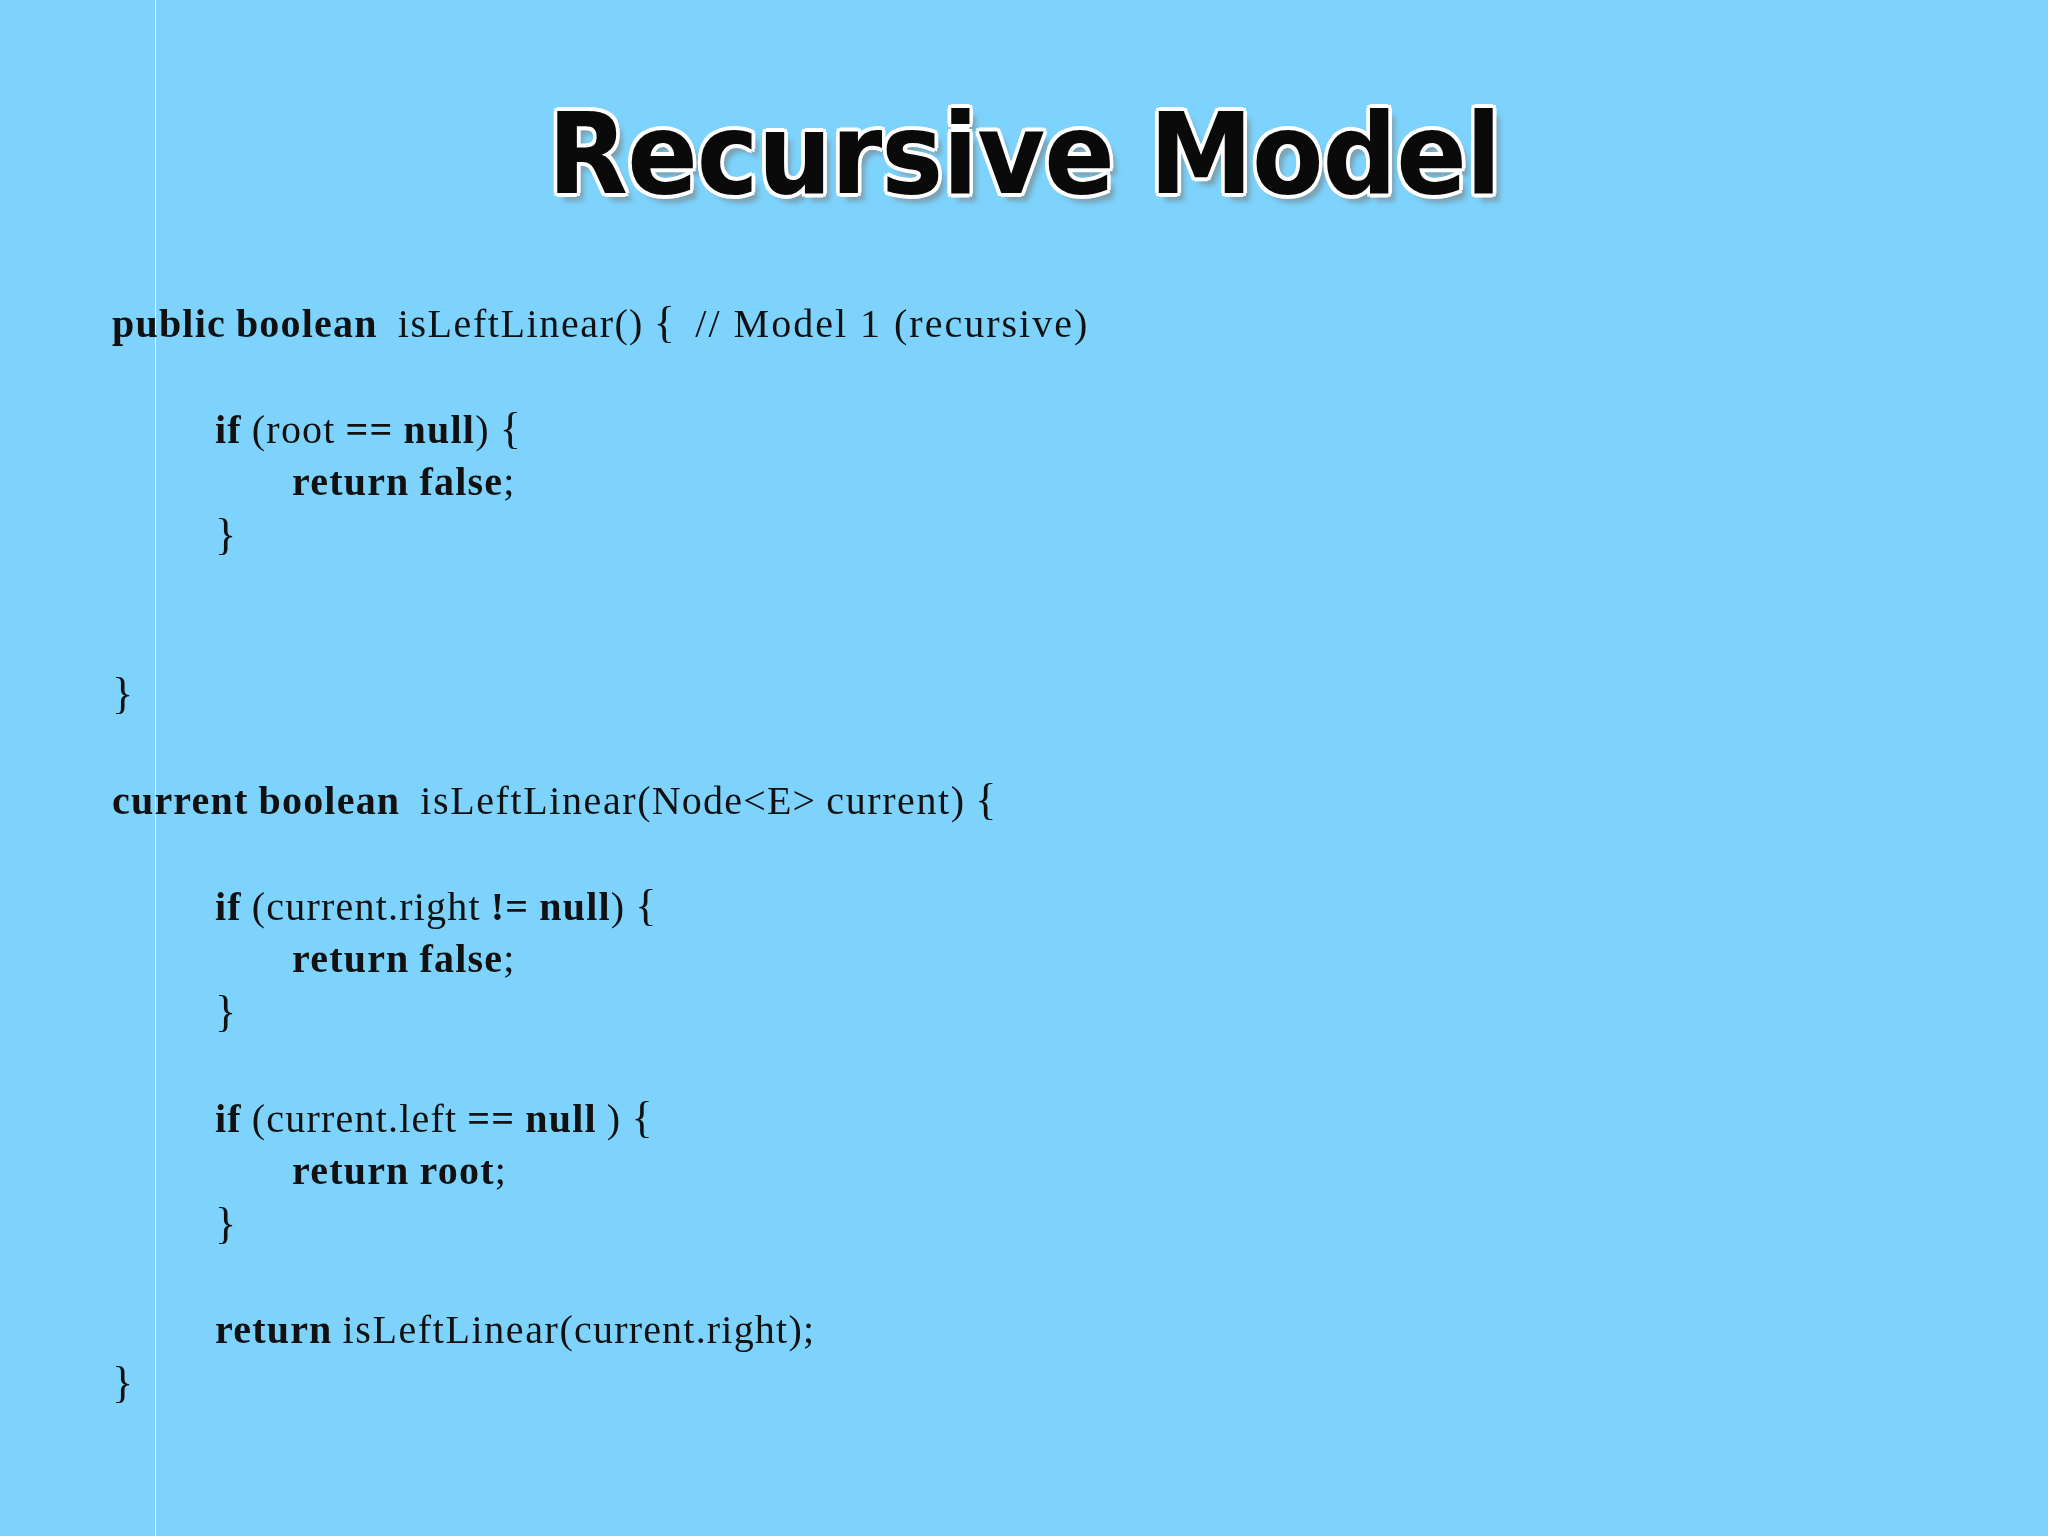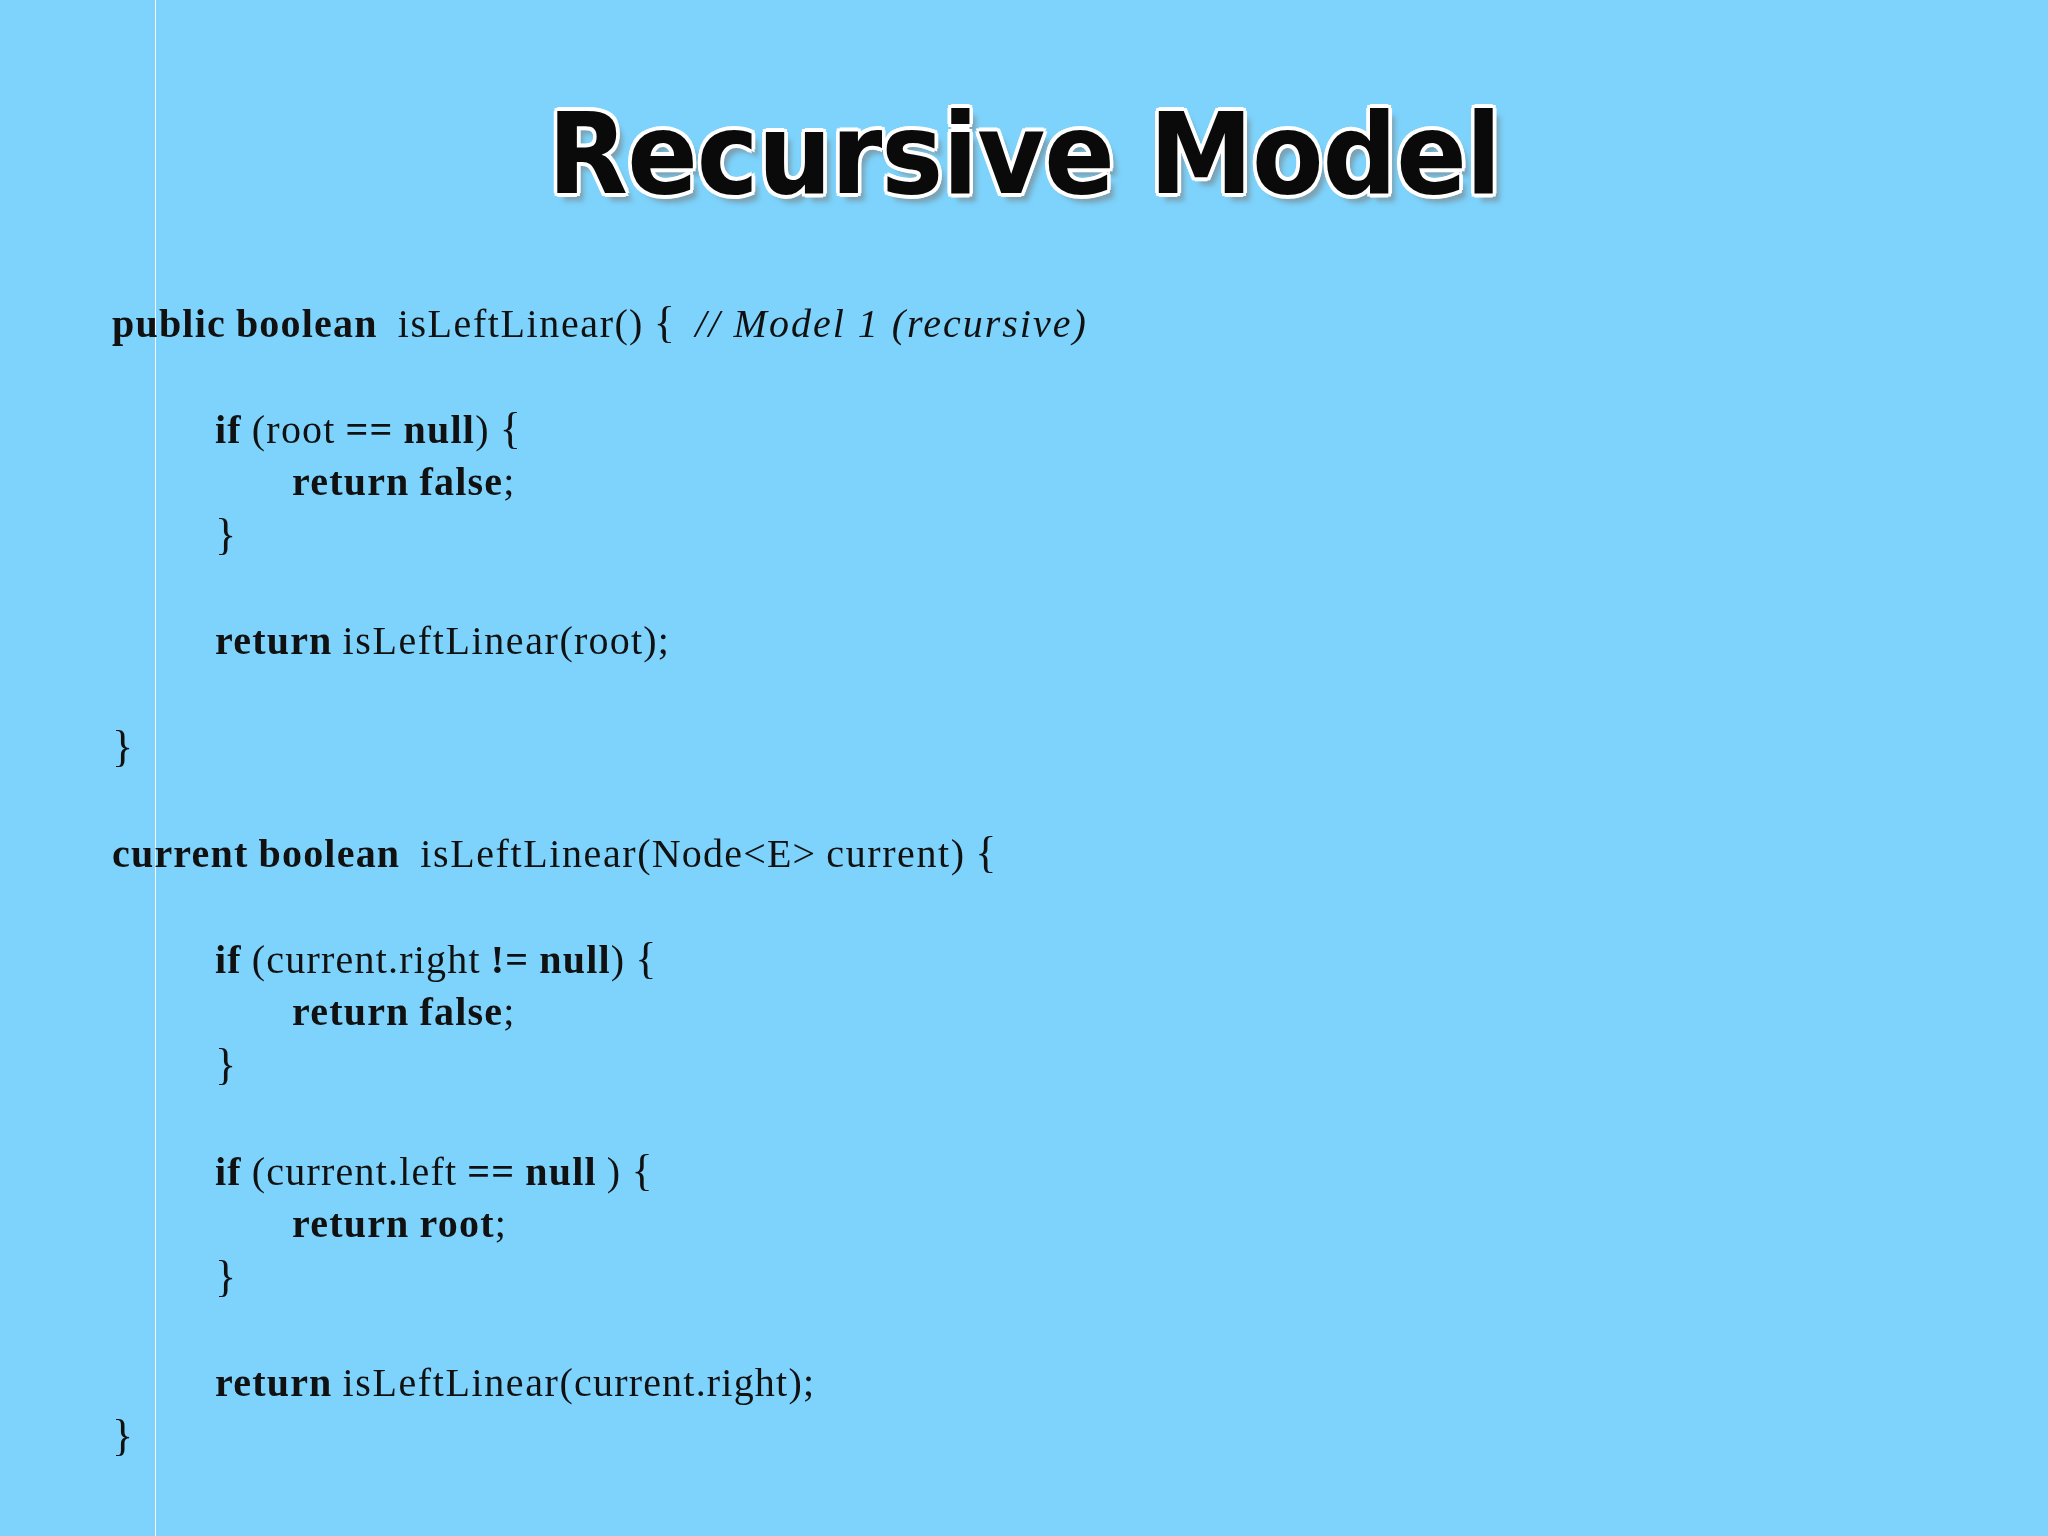--- a/index.html
+++ b/index.html
@@ -102,21 +102,20 @@
   }
   .op {
     font-weight: 700;
     letter-spacing: 1.2px;
   }
   .brace {
     font-weight: 400;
     font-size: 44px;
   }
   .cmt {
-    font-style: italic;
     font-weight: 400;
     letter-spacing: 2px;
   }
   .sp { letter-spacing: 0; }
 </style>
 </head>
 <body>
 
 <div class="slide">
 
@@ -126,21 +125,20 @@
     <div class="slide-title">Recursive Model</div>
   </div>
 
   <div class="code-block" id="code-block">
       <div class="code-line ind-0"><span class="kw">public</span><span class="sp"> </span><span class="kw">boolean</span><span class="sp">  </span><span class="id">isLeftLinear</span><span class="pun">()</span><span class="sp"> </span><span class="brace">{</span><span class="sp">  </span><span class="cmt">// Model 1 (recursive)</span></div>
       <div class="code-line ind-0 blank"></div>
       <div class="code-line ind-1"><span class="kw">if</span><span class="sp"> </span><span class="pun">(root</span><span class="sp"> </span><span class="op">==</span><span class="sp"> </span><span class="kw">null</span><span class="pun">)</span><span class="sp"> </span><span class="brace">{</span></div>
       <div class="code-line ind-2"><span class="kw">return</span><span class="sp"> </span><span class="kw">false</span><span class="pun">;</span></div>
       <div class="code-line ind-1"><span class="brace">}</span></div>
       <div class="code-line ind-0 blank"></div>
-      <div class="code-line ind-1"><span class="kw">return</span><span class="sp"> </span><span class="id">isLeftLinear</span><span class="pun">(root);</span></div>
       <div class="code-line ind-0 blank"></div>
       <div class="code-line ind-0"><span class="brace">}</span></div>
       <div class="code-line ind-0 blank"></div>
       <div class="code-line ind-0"><span class="kw">current</span><span class="sp"> </span><span class="kw">boolean</span><span class="sp">  </span><span class="id">isLeftLinear</span><span class="pun">(Node&lt;E&gt;</span><span class="sp"> </span><span class="id">current</span><span class="pun">)</span><span class="sp"> </span><span class="brace">{</span></div>
       <div class="code-line ind-0 blank"></div>
       <div class="code-line ind-1"><span class="kw">if</span><span class="sp"> </span><span class="pun">(current.right</span><span class="sp"> </span><span class="op">!=</span><span class="sp"> </span><span class="kw">null</span><span class="pun">)</span><span class="sp"> </span><span class="brace">{</span></div>
       <div class="code-line ind-2"><span class="kw">return</span><span class="sp"> </span><span class="kw">false</span><span class="pun">;</span></div>
       <div class="code-line ind-1"><span class="brace">}</span></div>
       <div class="code-line ind-0 blank"></div>
       <div class="code-line ind-1"><span class="kw">if</span><span class="sp"> </span><span class="pun">(current.left</span><span class="sp"> </span><span class="op">==</span><span class="sp"> </span><span class="kw">null</span><span class="sp"> </span><span class="pun">)</span><span class="sp"> </span><span class="brace">{</span></div>

